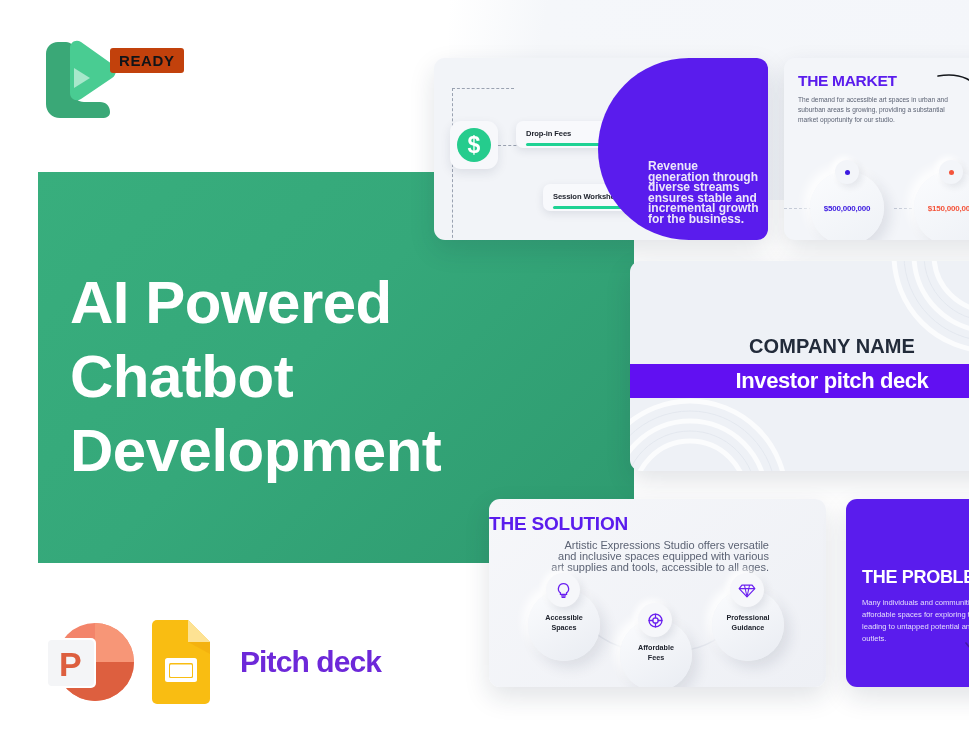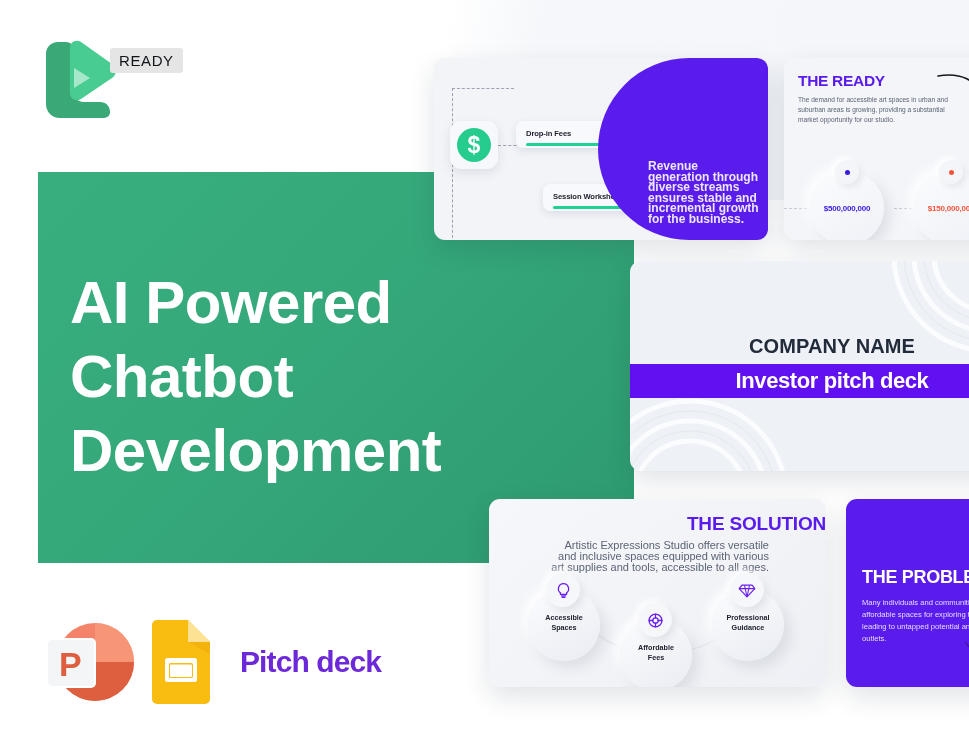--- a/index.html
+++ b/index.html
@@ -26,22 +26,22 @@
     position: absolute; left: 70px; top: 266px; width: 470px;
     color: #ffffff; font-size: 60px; line-height: 74px; font-weight: 700;
     letter-spacing: -0.5px; white-space: pre-line;
   }
 
   
   .logo-wrap { position: absolute; left: 40px; top: 36px; width: 310px; height: 84px; }
   .logo-mark { position: absolute; left: 0; top: 2px; width: 78px; height: 80px; }
   .badge {
     position: absolute; left: 70px; top: 12px;
-    background: #e5e5e5; color: #111418;
-    font-size: 15px; font-weight: 400; letter-spacing: 0.6px;
+    background: #c2410c; color: #111418;
+    font-size: 15px; font-weight: 700; letter-spacing: 0.6px;
     padding: 4px 9px 4px 9px; border-radius: 3px;
   }
   .brand {
     position: absolute; left: 70px; top: 40px;
     font-size: 29px; font-weight: 700; color: #14171c; letter-spacing: -0.9px;
     white-space: nowrap;
   }
 
   
   .prod-row { position: absolute; left: 38px; top: 616px; height: 92px; display: flex; align-items: center; }
@@ -116,21 +116,21 @@
 
   
   #slide-investor { left: 630px; top: 261px; width: 404px; height: 210px; background: #eef1f6; }
   .inv-rings { position: absolute; inset: 0; }
   .inv-company { position: absolute; left: 0; right: 0; top: 74px; text-align: center; font-size: 20px; font-weight: 800; color: #222b3a; letter-spacing: 0.1px; }
   .inv-bar { position: absolute; left: 0; width: 404px; top: 103px; height: 34px; background: #6110f2; }
   .inv-bar span { display:block; text-align:center; line-height: 34px; color:#fff; font-size: 22px; font-weight: 800; letter-spacing: -0.4px; }
 
   
   #slide-solution { left: 489px; top: 499px; width: 337px; height: 188px; background: linear-gradient(140deg,#f6f7fa 0%, #eef0f5 100%); }
-  .sol-title { position: absolute; left:0; right:0; top: 14px; text-align: right; font-size: 19px; font-weight: 800; color: #5a1ced; letter-spacing: -0.2px; }
+  .sol-title { position: absolute; left:0; right:0; top: 14px; text-align: left; font-size: 19px; font-weight: 800; color: #5a1ced; letter-spacing: -0.2px; }
   .sol-body { position: absolute; left: 58px; top: 41px; width: 222px; text-align: right; font-size: 11px; line-height: 11px; color: #5c6374; font-weight: 500; }
   .sol-node { position: absolute; width: 72px; height: 72px; border-radius: 50%;
     background: linear-gradient(150deg,#fbfcfe 0%, #e9ecf2 100%);
     box-shadow: 6px 7px 14px rgba(30,40,70,0.10), -5px -5px 10px rgba(255,255,255,0.9); }
   .sol-node .lbl { position: absolute; left: 0; top: 24px; width: 72px; text-align: center; font-size: 7.2px; line-height: 10px; font-weight: 800; color: #20242e; }
   .sol-badge { position: absolute; left: 18px; top: -16px; width: 34px; height: 34px; border-radius: 50%;
     background: #f6f7fa; box-shadow: 3px 4px 8px rgba(30,40,70,0.10), -3px -3px 7px #ffffff;
     display:flex; align-items:center; justify-content:center; }
 
   
@@ -198,21 +198,21 @@
       <div class="t">Session Workshops</div>
       <div class="bar" style="width:82px"></div>
     </div>
 
     <div class="purple-blob">
       <div class="bm-body">Revenue generation through diverse streams ensures stable and incremental growth for the business.</div>
     </div>
   </div>
 
   <div class="slide" id="slide-market">
-    <div class="mk-title">THE READY</div>
+    <div class="mk-title">THE MARKET</div>
     <div class="mk-body">The demand for accessible art spaces in urban and suburban areas is growing, providing a substantial market opportunity for our studio.</div>
     <svg class="mk-arrow" viewBox="0 0 52 34">
       <path d="M2 4 C24 0 42 8 46 26" stroke="#14171c" stroke-width="1.6" fill="none" stroke-linecap="round"></path>
       <path d="M40 22 L47 29 L48 19" stroke="#14171c" stroke-width="1.6" fill="none" stroke-linecap="round" stroke-linejoin="round"></path>
     </svg>
 
     <div class="mk-dashline" style="left:0; width:28px;"></div>
     <div class="mk-dashline" style="left:110px; width:18px;"></div>
 
     <div class="mk-circle" style="left:26px; top:113px;">

